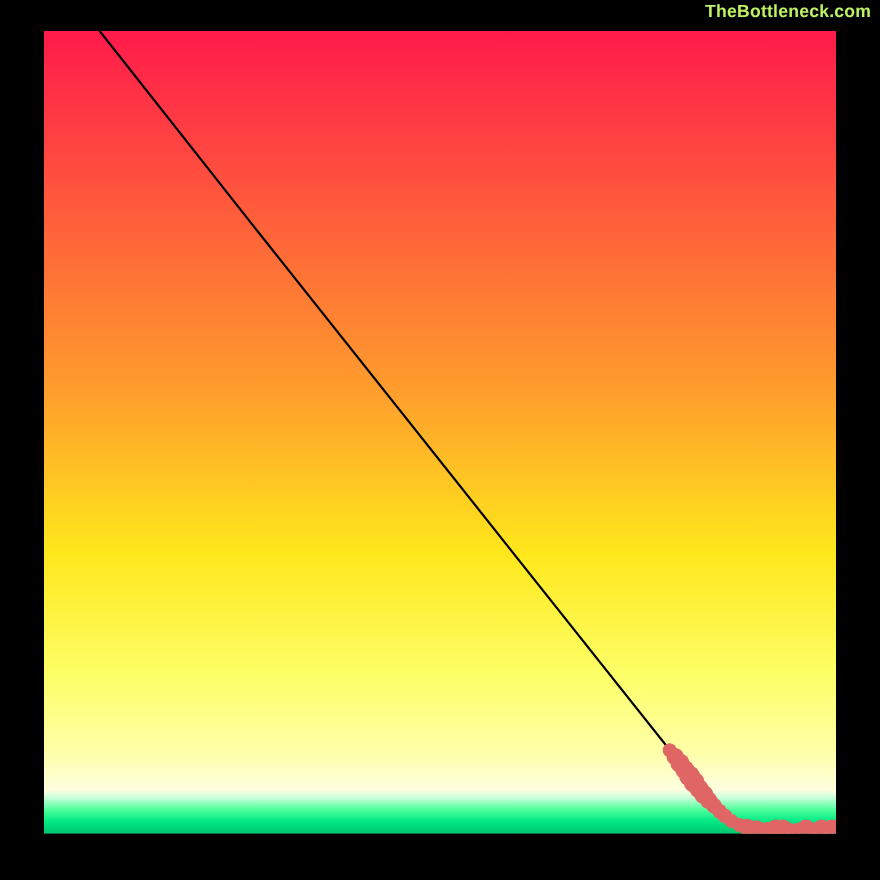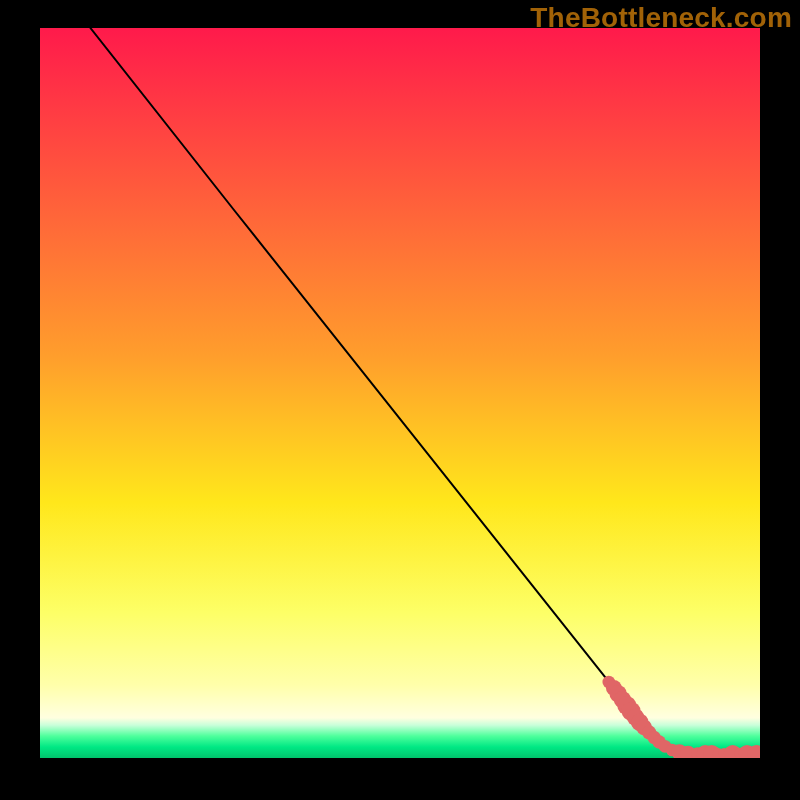--- a/index.html
+++ b/index.html
@@ -14,23 +14,23 @@
   .frame {
     position: relative;
     width: 800px;
     height: 800px;
     background: #000;
   }
   .attribution {
     position: absolute;
     top: 2px;
     right: 8px;
-    font-size: 28px;
+    font-size: 16px;
     font-weight: 600;
-    color: #a16207;
+    color: #bef264;
     letter-spacing: 0.2px;
     user-select: none;
   }
   .plot-area {
     position: absolute;
     left: 40px;
     top: 28px;
     width: 720px;
     height: 730px;
   }

